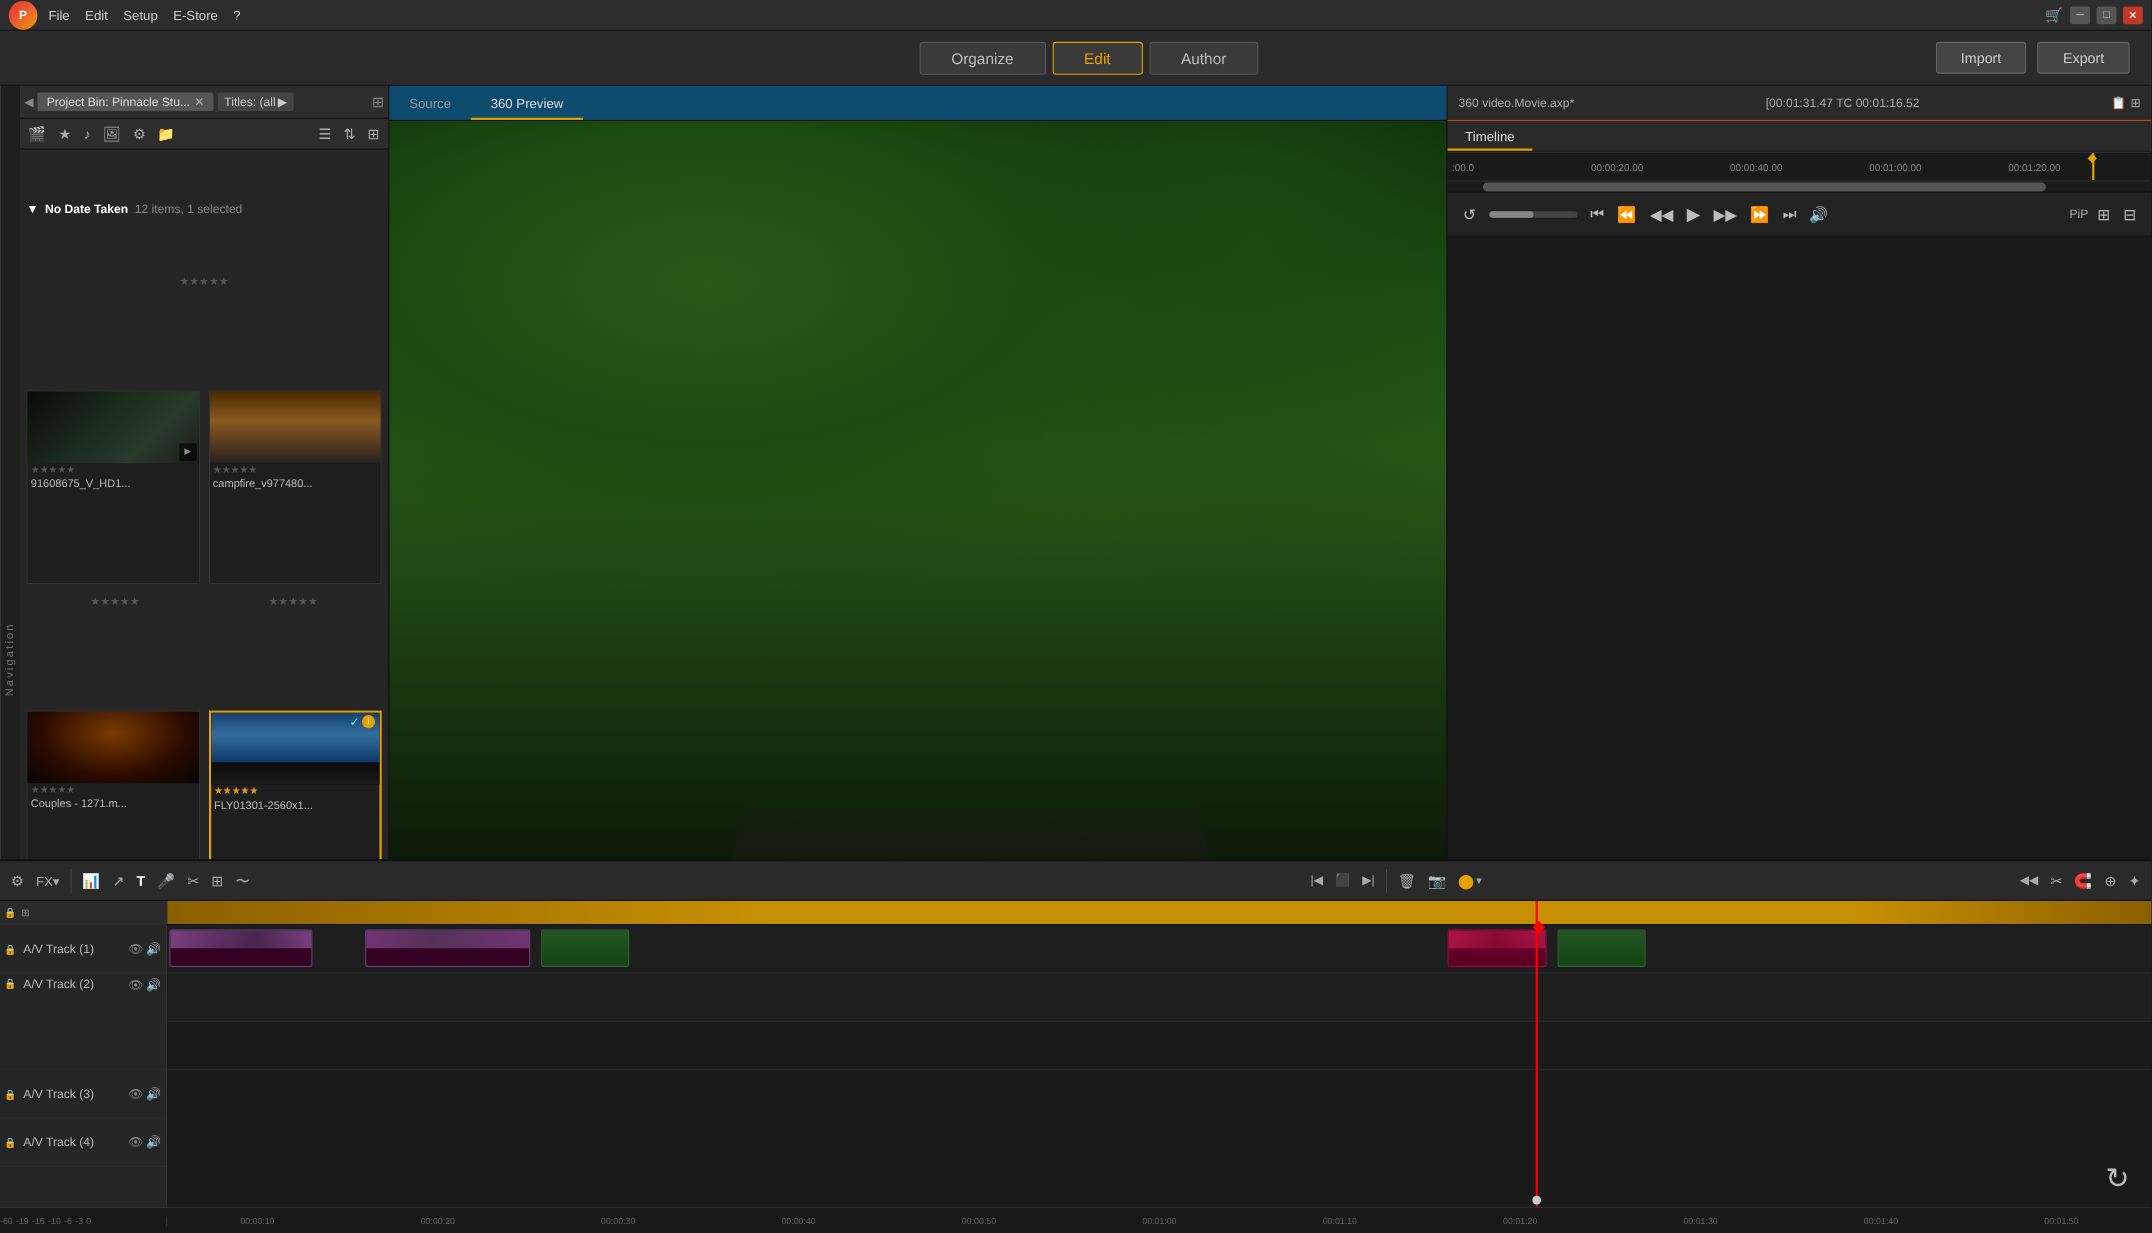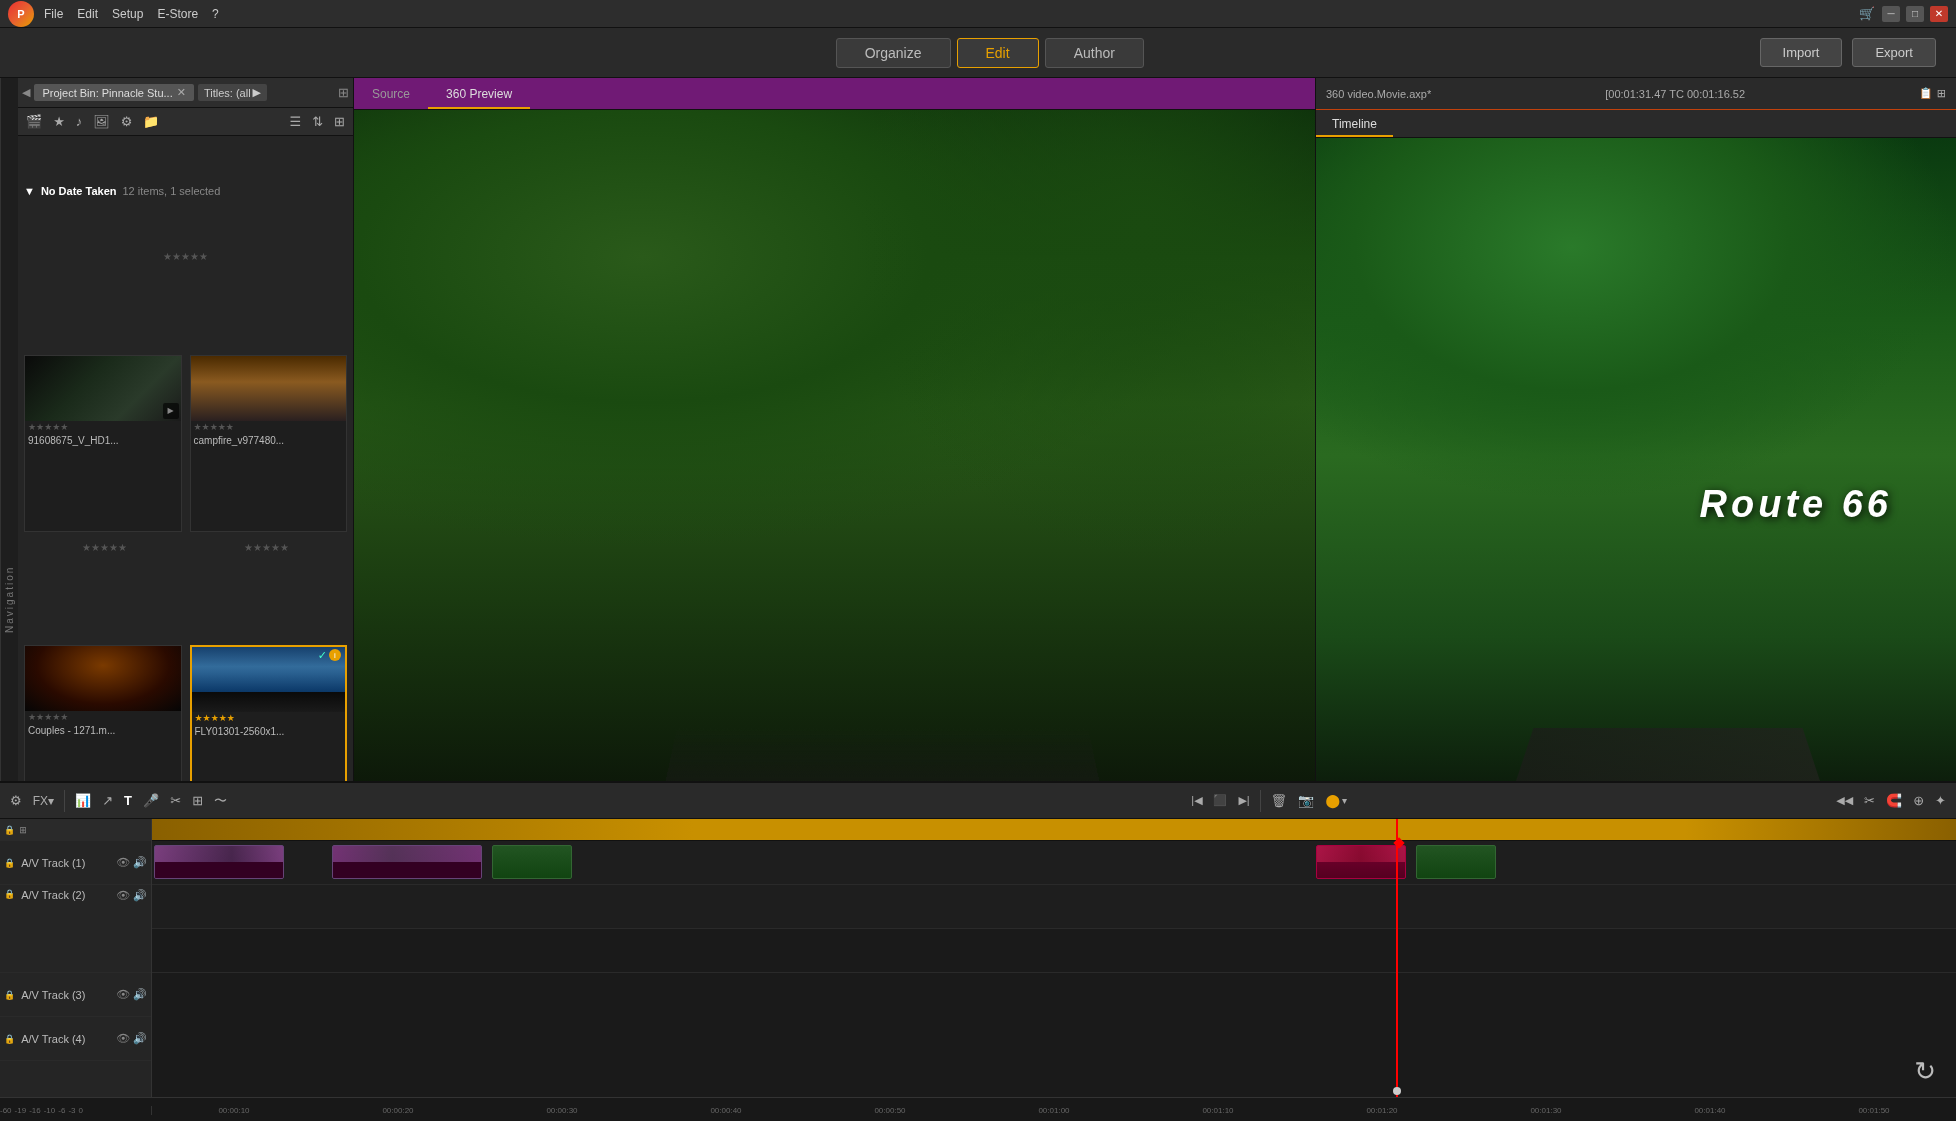--- a/index.html
+++ b/index.html
@@ -199,21 +199,21 @@
           </div>
           <div class="stars">★★★★★</div>
           <div class="label">parasailing_v5428...</div>
         </div>
 
       </div>
     </div>
 
     <div style="flex:1;display:flex;flex-direction:column;border-right:1px solid #111;min-width:0;">
 
-      <div style="background:#701a75;height:32px;display:flex;align-items:flex-end;border-bottom:1px solid #111;">
+      <div style="background:#0c4a6e;height:32px;display:flex;align-items:flex-end;border-bottom:1px solid #111;">
         <div class="src-tab">Source</div>
         <div class="src-tab active">360 Preview</div>
       </div>
 
       <div id="source-preview" style="flex:1;background:#111;position:relative;overflow:hidden;">
 
         <div style="width:100%;height:100%;background:linear-gradient(180deg,#0a2a0a 0%,#1a4a10 15%,#2a5a18 30%,#1a3a10 50%,#050505 80%,#020202 100%);position:relative;">
 
           <div style="position:absolute;bottom:0;left:30%;right:20%;height:40%;background:linear-gradient(180deg,transparent 0%,#1a1a18 40%,#2a2a28 100%);transform:perspective(200px) rotateX(10deg);"></div>
 
@@ -244,31 +244,20 @@
         <div style="display:flex;gap:4px;">
           <span style="cursor:pointer;">📋</span>
           <span style="cursor:pointer;">⊞</span>
         </div>
       </div>
 
       <div style="background:#2a2a2a;height:28px;display:flex;align-items:flex-end;border-bottom:1px solid #111;">
         <div class="r-tab active">Timeline</div>
       </div>
 
-      <div style="flex:1;background:#111;position:relative;overflow:hidden;">
-        <div style="width:100%;height:100%;background:linear-gradient(180deg,#0a3a10 0%,#1a5a18 20%,#2a6a20 35%,#1a4a18 55%,#050505 80%,#020202 100%);position:relative;">
-          <div style="position:absolute;top:0;left:0;right:0;height:40%;background:radial-gradient(ellipse at 40% 30%,#2a7a2a 0%,#1a5a18 40%,transparent 70%);"></div>
-
-          <div style="position:absolute;bottom:5%;right:10%;left:20%;height:30%;background:linear-gradient(135deg,#1a1a18 0%,#2a2a25 100%);clip-path:polygon(20% 0%,80% 0%,100% 100%,0% 100%);opacity:0.7;"></div>
-
-          <div style="position:absolute;top:38%;right:10%;font-family:'Arial Black',Arial,sans-serif;font-size:38px;font-weight:900;color:#fff;text-shadow:2px 2px 8px rgba(0,0,0,0.9);letter-spacing:4px;font-style:italic;">
-            <span>Route 66</span>
-          </div>
-        </div>
-      </div>
 
       <div style="background:#1a1a1a;height:26px;display:flex;align-items:center;border-top:1px solid #333;overflow:hidden;position:relative;">
         <div style="display:flex;width:100%;padding:0 4px;">
           <span style="color:#888;font-size:9px;flex:1;">:00.0</span>
           <span style="color:#888;font-size:9px;flex:1;">00:00:20.00</span>
           <span style="color:#888;font-size:9px;flex:1;">00:00:40.00</span>
           <span style="color:#888;font-size:9px;flex:1;">00:01:00.00</span>
           <span style="color:#888;font-size:9px;flex:1;">00:01:20.00</span>
         </div>
 

